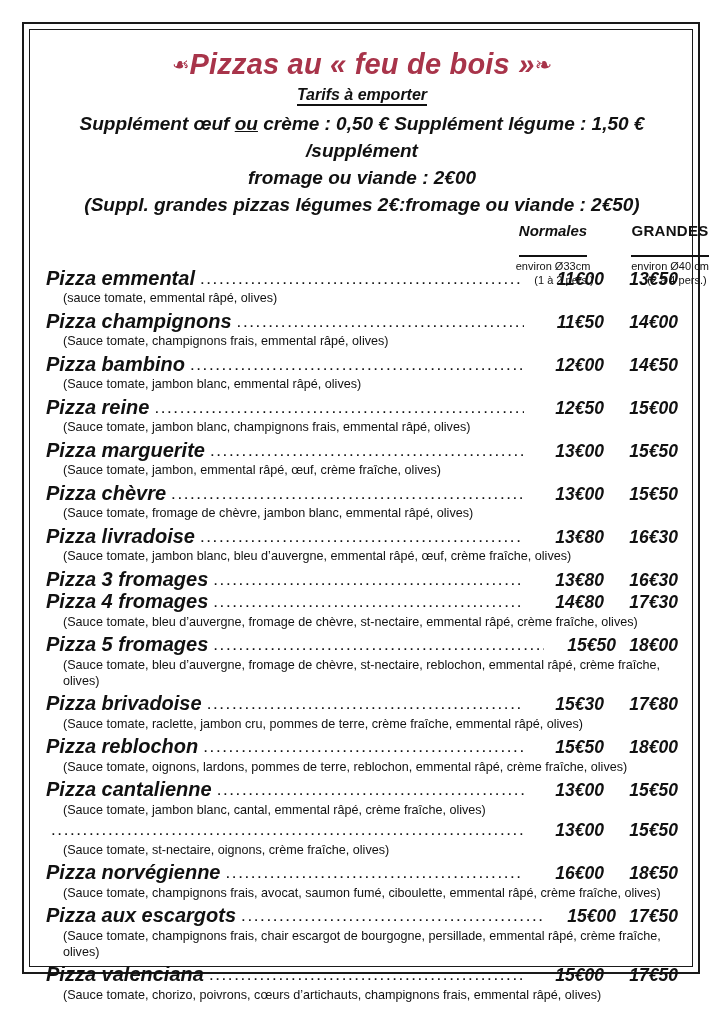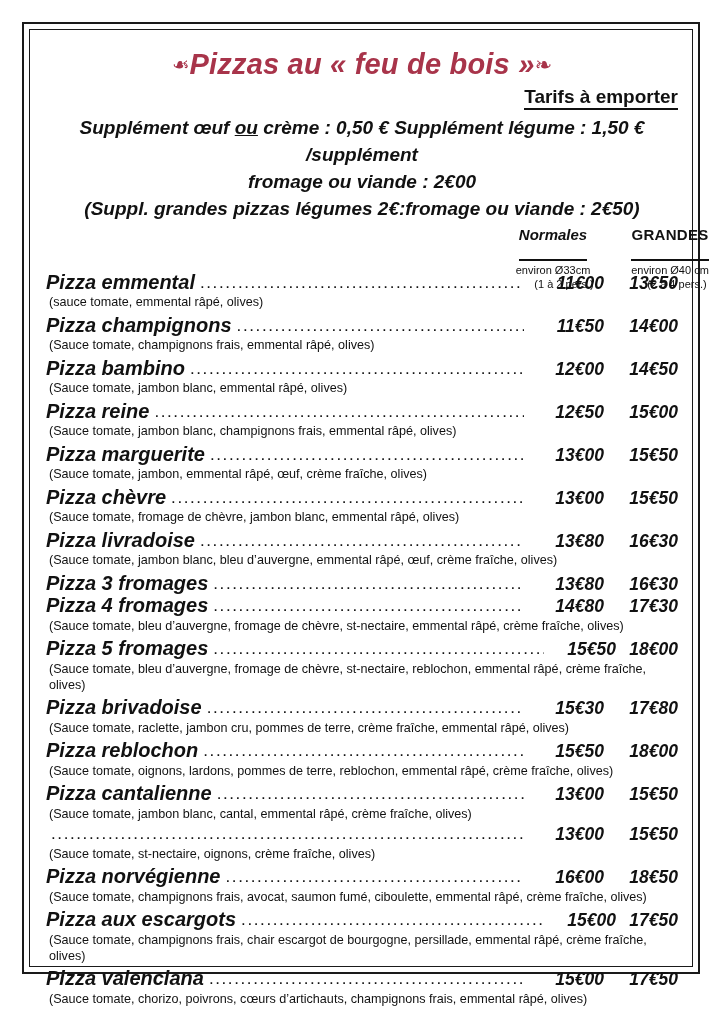--- a/index.html
+++ b/index.html
@@ -47,23 +47,24 @@
     white-space:nowrap;
   }
   .title .orn{
     font-style:normal;
     font-size:21px;
     vertical-align:2px;
     display:inline-block;
   }
   .orn-left{transform:scaleX(-1);}
   .subtitle{
-    text-align:right;
-    font-size:19px;
-    font-weight:bold;
+    text-align:center;
+    font-size:16px;
+    font-weight:bold;
+    font-style:italic;
     margin:7px 0 0 0;
   }
   .subtitle span{
     border-bottom:2px solid #111;
     padding-bottom:1px;
   }
   .supp{
     text-align:center;
     font-size:19px;
     font-weight:bold;
@@ -141,21 +142,21 @@
     flex:0 0 auto;
     white-space:nowrap;
   }
   .price.p-norm{width:78px;}
   .price.p-grand{width:74px;}
   .tight .price.p-norm{width:70px;}
   .tight .price.p-grand{width:62px;}
   .desc{
     font-size:12.6px;
     line-height:1.3;
-    margin:1px 0 3px 3px;
+    margin:1px 0 3px 17px;
     max-width:640px;
   }
 </style>
 </head>
 <body>
 
 <div class="page-frame">
   <div class="page-frame-inner"></div>
 </div>
 

